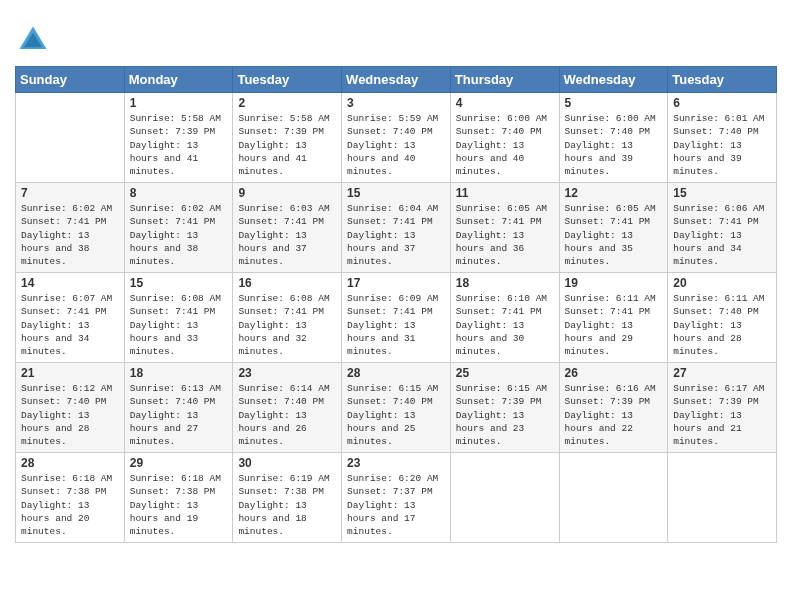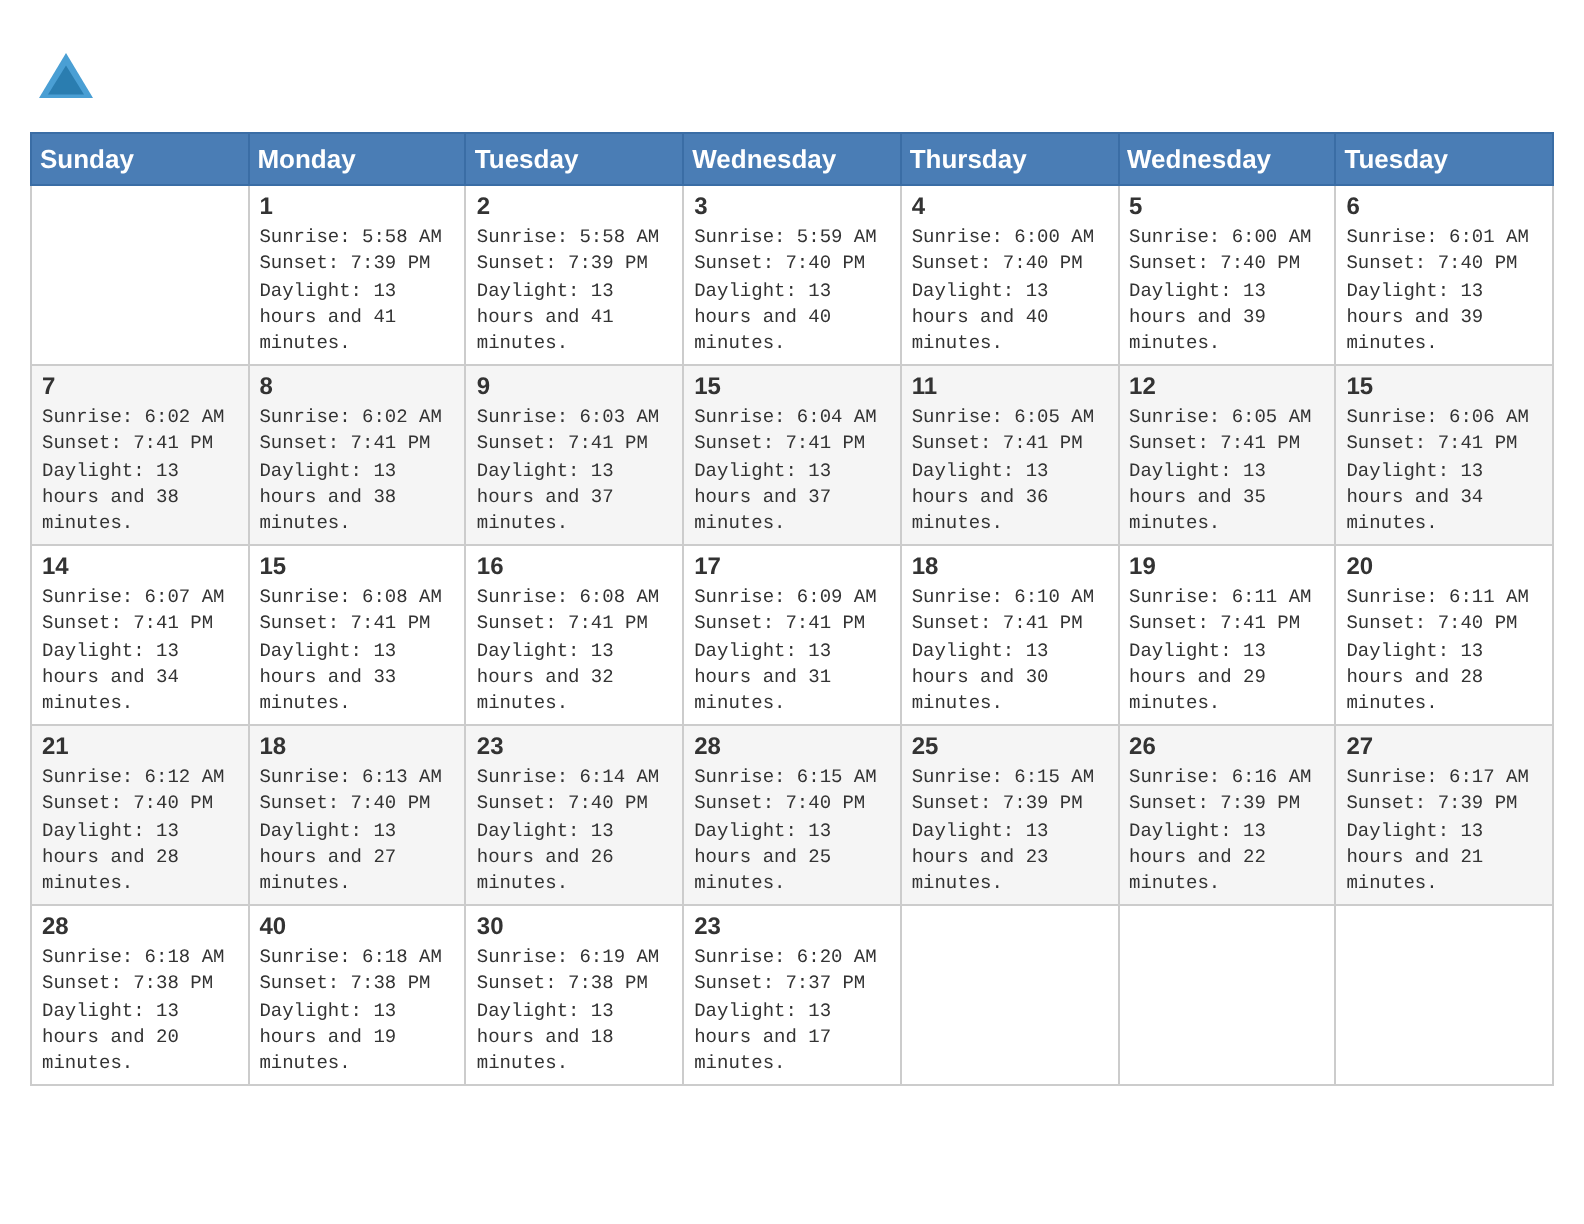--- a/index.html
+++ b/index.html
@@ -244,21 +244,21 @@
             <span class="day-num">27</span>
             <div class="day-info">Sunrise: 6:17 AM<br>Sunset: 7:39 PM<br>Daylight: 13 hours and 21 minutes.</div>
           </td>
         </tr>
         <tr>
           <td>
             <span class="day-num">28</span>
             <div class="day-info">Sunrise: 6:18 AM<br>Sunset: 7:38 PM<br>Daylight: 13 hours and 20 minutes.</div>
           </td>
           <td>
-            <span class="day-num">40</span>
+            <span class="day-num">29</span>
             <div class="day-info">Sunrise: 6:18 AM<br>Sunset: 7:38 PM<br>Daylight: 13 hours and 19 minutes.</div>
           </td>
           <td>
             <span class="day-num">30</span>
             <div class="day-info">Sunrise: 6:19 AM<br>Sunset: 7:38 PM<br>Daylight: 13 hours and 18 minutes.</div>
           </td>
           <td>
             <span class="day-num">23</span>
             <div class="day-info">Sunrise: 6:20 AM<br>Sunset: 7:37 PM<br>Daylight: 13 hours and 17 minutes.</div>
           </td>

